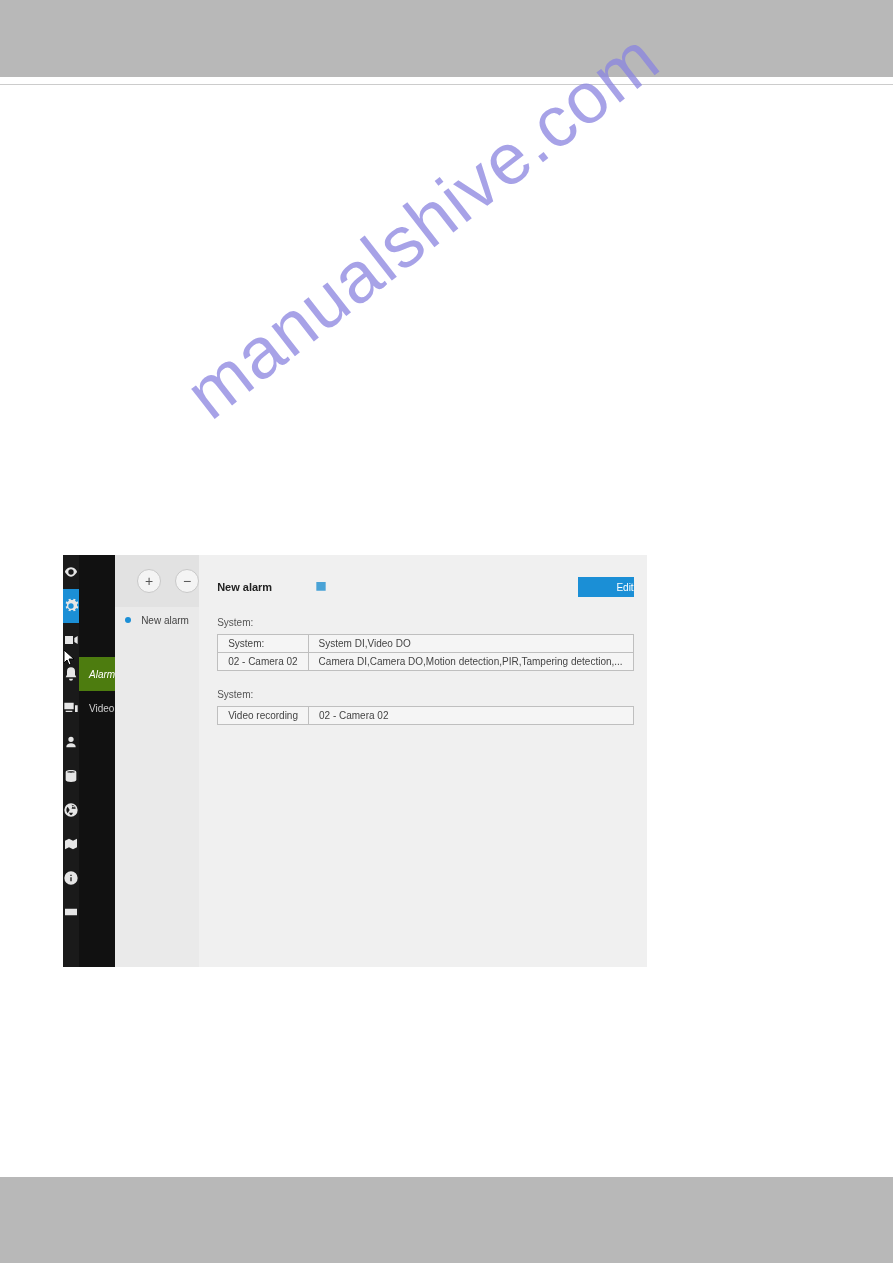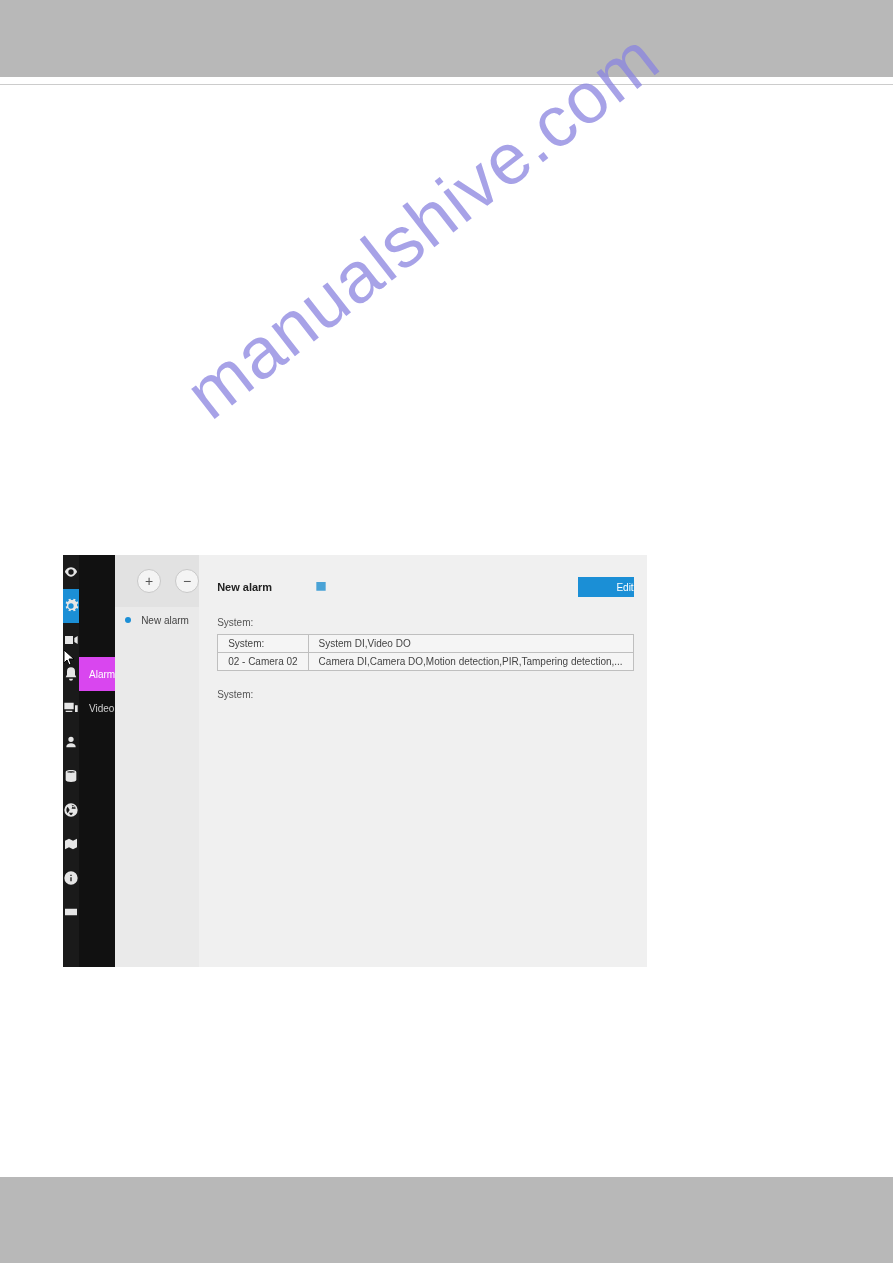--- a/index.html
+++ b/index.html
@@ -33,21 +33,21 @@
 
 .subnav { width: 90px; background: #111; display: flex; flex-direction: column; }
 .subnav .sub-spacer { height: 102px; }
 .subnav .sub-item {
   height: 34px;
   display: flex; align-items: center;
   padding-left: 10px;
   color: #d0d0d0;
   font-size: 10px;
 }
-.subnav .sub-item.active { background: #d946ef; color: #fff; }
+.subnav .sub-item.active { background: #4d7c0f; color: #fff; font-style: italic; }
 
 
 .list-col { width: 113px; background: #e2e2e2; display: flex; flex-direction: column; }
 .list-toolbar { height: 52px; display: flex; align-items: center; gap: 14px; padding-left: 22px; }
 .circ-btn {
   width: 24px; height: 24px; border-radius: 50%;
   background: #f4f4f4; border: 1px solid #c8c8c8;
   display: flex; align-items: center; justify-content: center;
   font-size: 14px; color: #555; cursor: pointer;
 }
@@ -222,20 +222,28 @@
         <td>System DI,Video DO</td>
       </tr>
       <tr>
         <td>02 - Camera 02</td>
         <td>Camera DI,Camera DO,Motion detection,PIR,Tampering detection,...</td>
       </tr>
     </tbody>
       </table>
 
     <div class="section-label">System:</div>
+    <table class="tbl">
+      <tbody>
+          <tr>
+        <td>Video recording</td>
+        <td>02 - Camera 02</td>
+      </tr>
+    </tbody>
+      </table>
   </div>
 
 </div>
 
 <div class="watermark">manualshive.com</div>
 
 <div class="cursor">
   <svg viewBox="0 0 12 16">
       <path d="M0 0l0 13 3-3 2 5 2-1-2-5 5 0z" fill="#fff" stroke="#000" stroke-width="1"></path>
     </svg>

